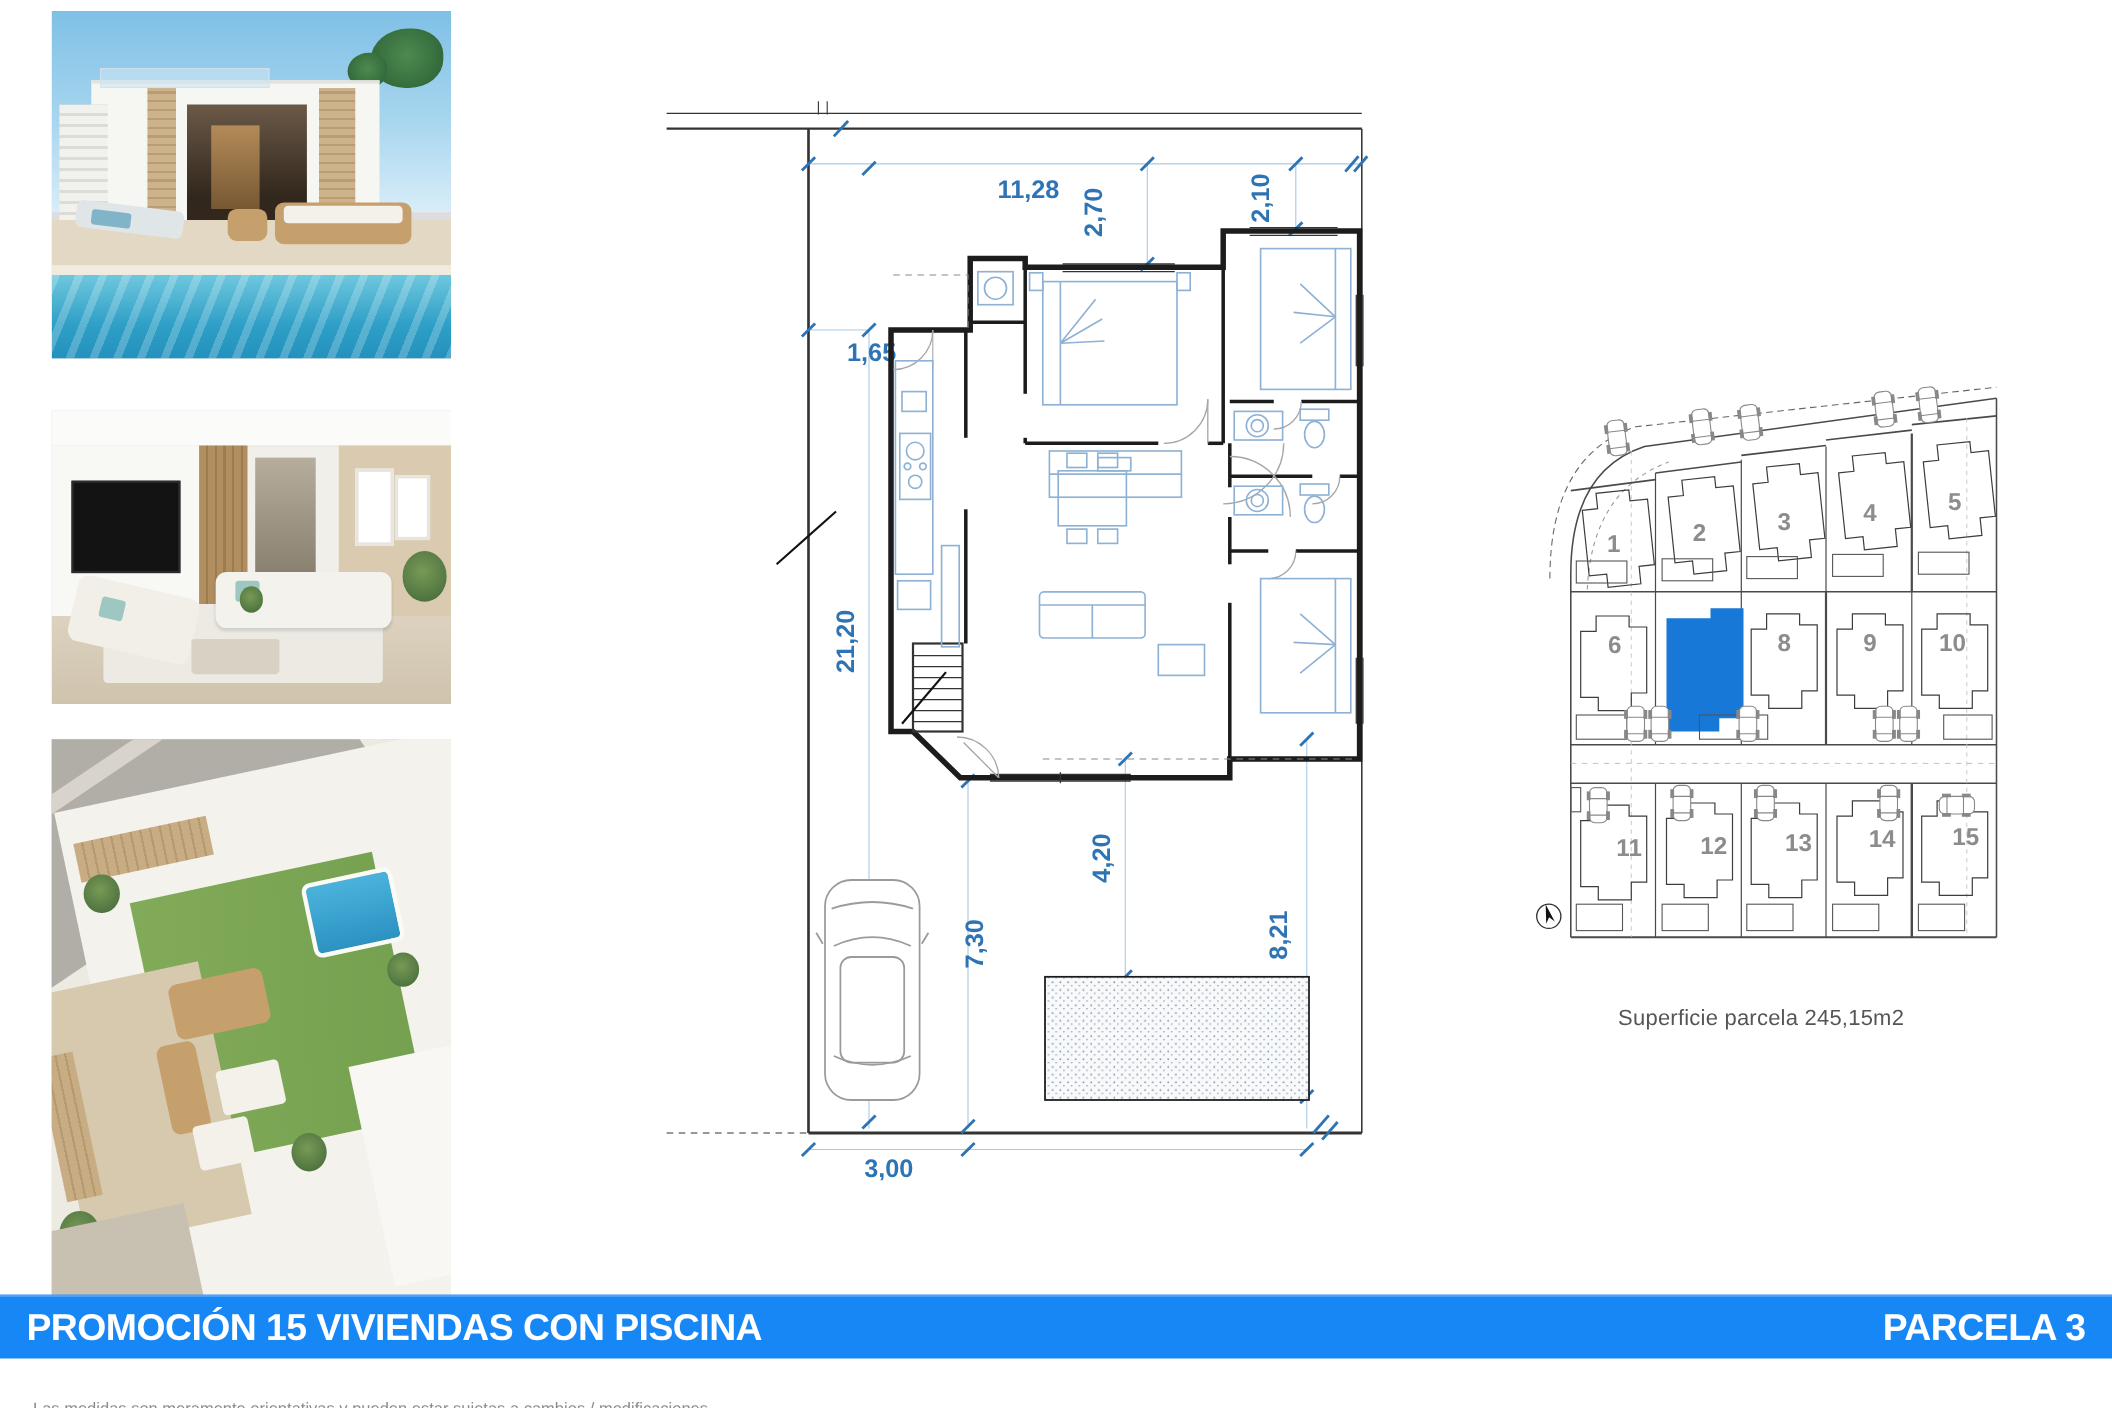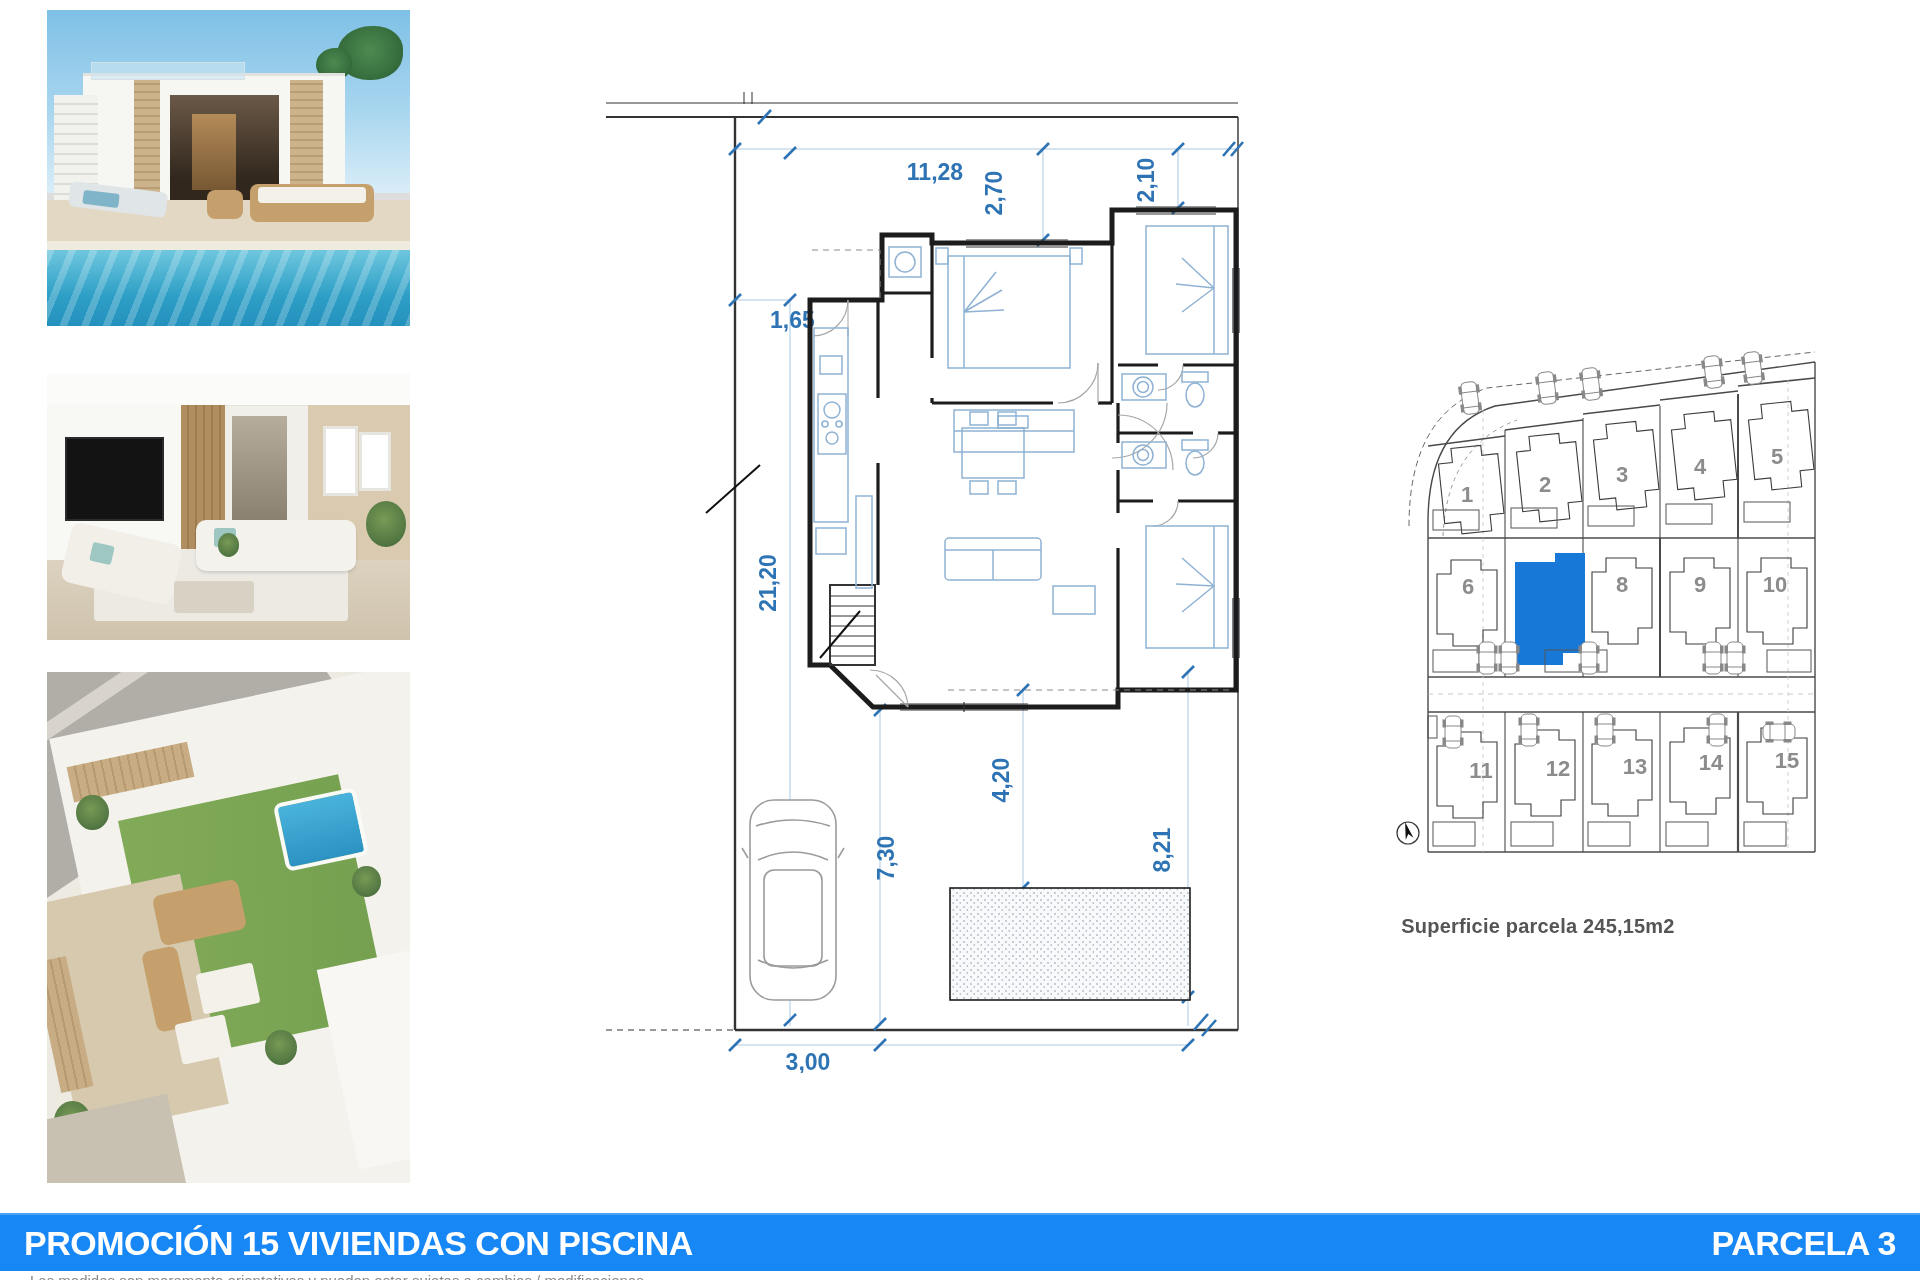--- a/index.html
+++ b/index.html
@@ -10,24 +10,24 @@
   .photo div{position:absolute;}
   #photo1{top:10px;height:316px;}
   #photo2{top:373px;height:267px;}
   #photo3{top:672px;height:511px;}
   
   #floorplan{position:absolute;left:598px;top:58px;width:648px;height:1015px;}
   #siteplan{position:absolute;left:1395px;top:350px;width:440px;height:510px;}
   .dimtxt{font-family:"Liberation Sans",sans-serif;font-weight:700;fill:#2e74b5;font-size:23px;}
   .dimsm{font-size:19px;}
   .plotnum{font-family:"Liberation Sans",sans-serif;font-weight:700;fill:#8c8c8c;font-size:22px;text-anchor:middle;}
-  .area-label{position:absolute;left:1318px;top:915px;width:440px;text-align:center;
-      font-size:20px;font-weight:700;color:#555;letter-spacing:.2px;}
-  
-  .footer{position:absolute;left:0;top:1213px;width:1920px;height:58px;background:#1787f5;
+  .area-label{position:absolute;left:1381px;top:915px;width:440px;text-align:center;
+      font-size:20px;font-weight:400;color:#555;letter-spacing:.2px;}
+  
+  .footer{position:absolute;left:0;top:1177px;width:1920px;height:58px;background:#1787f5;
       display:flex;align-items:center;justify-content:space-between;box-sizing:border-box;
       padding:0 24px;border-top:2px solid #4da3f7;}
   .footer span{color:#fff;font-weight:700;font-size:34px;letter-spacing:-0.5px;white-space:nowrap;}
   .disclaimer{position:absolute;left:30px;top:1272px;font-size:15px;color:#8a8a8a;white-space:nowrap;}
   
   .sky{left:0;top:0;width:100%;height:58%;background:linear-gradient(180deg,#7fc0e6 0%,#a8d6ef 55%,#d9edf8 100%);}
   .villa{left:10%;top:20%;width:72%;height:42%;background:#f6f6f3;border-top:3px solid #e2e2de;}
   .rail{left:12%;top:16.5%;width:42%;height:5%;background:rgba(205,228,242,.6);border:1px solid #d4e2ea;}
   .stairblk{left:2%;top:27%;width:12%;height:33%;background:repeating-linear-gradient(180deg,#f1f1ee 0 8px,#dcdcd7 8px 10px);}
   .stone1{left:24%;top:22%;width:7%;height:39%;background:repeating-linear-gradient(0deg,#ccb38c 0 6px,#b89d74 6px 8px);}

